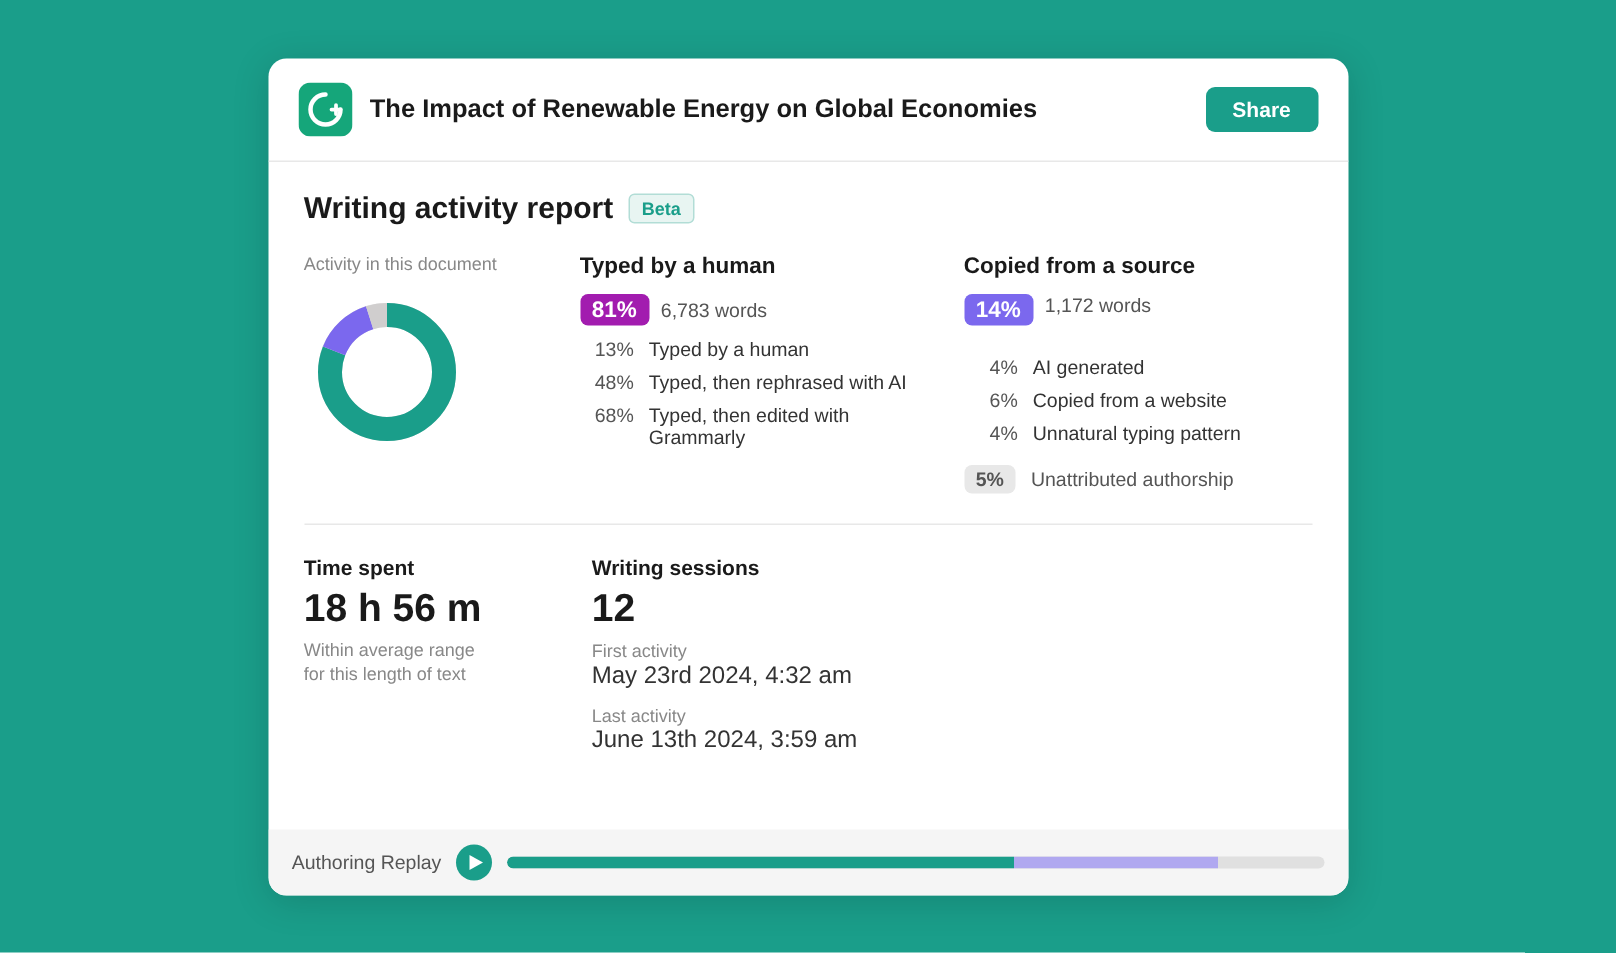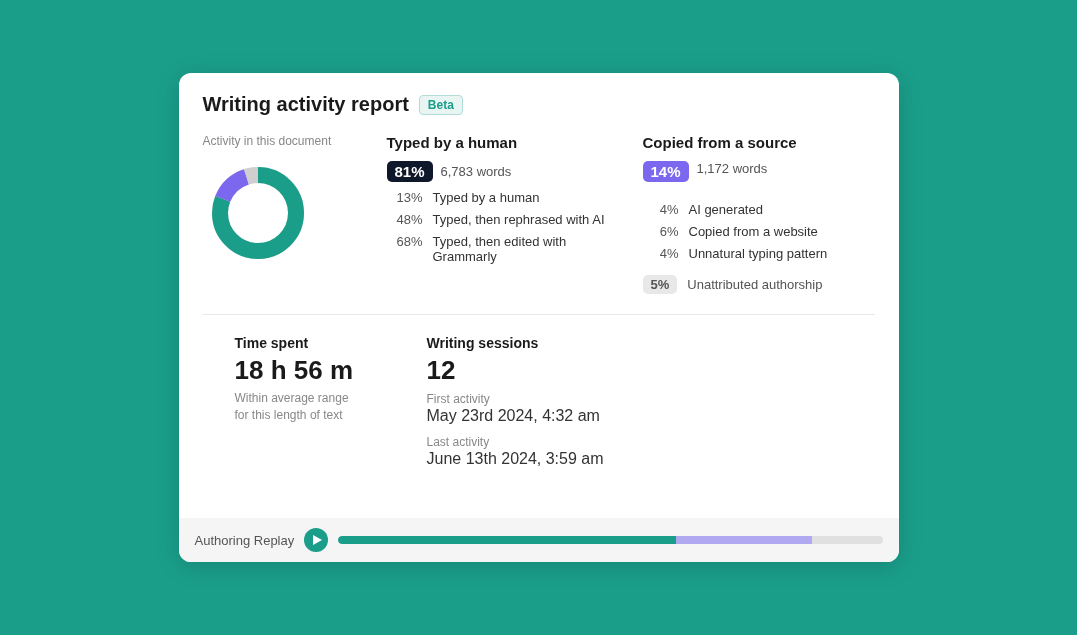--- a/index.html
+++ b/index.html
@@ -104,21 +104,21 @@
       min-width: 190px;
     }
     .col-heading {
       font-size: 15px;
       font-weight: 700;
       color: #1a1a1a;
       margin-bottom: 10px;
     }
     .pct-badge-green {
       display: inline-block;
-      background: #0f172a;
+      background: #a21caf;
       color: #fff;
       border-radius: 5px;
       font-size: 15px;
       font-weight: 700;
       padding: 2px 8px;
       margin-right: 8px;
     }
     .pct-badge-purple {
       display: inline-block;
       background: #7b68ee;
@@ -165,21 +165,20 @@
     }
     .unattributed-label {
       font-size: 13px;
       color: #555;
     }
     
     .bottom-section {
       display: flex;
       gap: 32px;
       margin-bottom: 20px;
-      margin-left: 32px;
     }
     .time-col {
       min-width: 160px;
     }
     .sessions-col {
       flex: 1;
     }
     .metric-heading {
       font-size: 14px;
       font-weight: 700;
@@ -274,20 +273,29 @@
     svg.donut {
       width: 110px;
       height: 110px;
     }
   </style>
 </head>
 <body>
 
 <div class="card">
 
+  <div class="card-header">
+    <svg class="logo-icon" viewBox="0 0 36 36" fill="none" xmlns="http://www.w3.org/2000/svg">
+      <rect width="36" height="36" rx="8" fill="#15A67A"></rect>
+      <path d="M18 8C12.477 8 8 12.477 8 18C8 23.523 12.477 28 18 28C23.523 28 28 23.523 28 18" stroke="white" stroke-width="3" stroke-linecap="round"></path>
+      <path d="M22 18H28M25 15V21" stroke="white" stroke-width="2.5" stroke-linecap="round"></path>
+    </svg>
+    <span class="header-title">The Impact of Renewable Energy on Global Economies</span>
+    <button class="share-btn">Share</button>
+  </div>
 
   <div class="card-body">
 
     <div class="section-title-row">
       <span class="section-title">Writing activity report</span>
       <span class="beta-badge">Beta</span>
     </div>
 
     <div class="activity-section">
 

